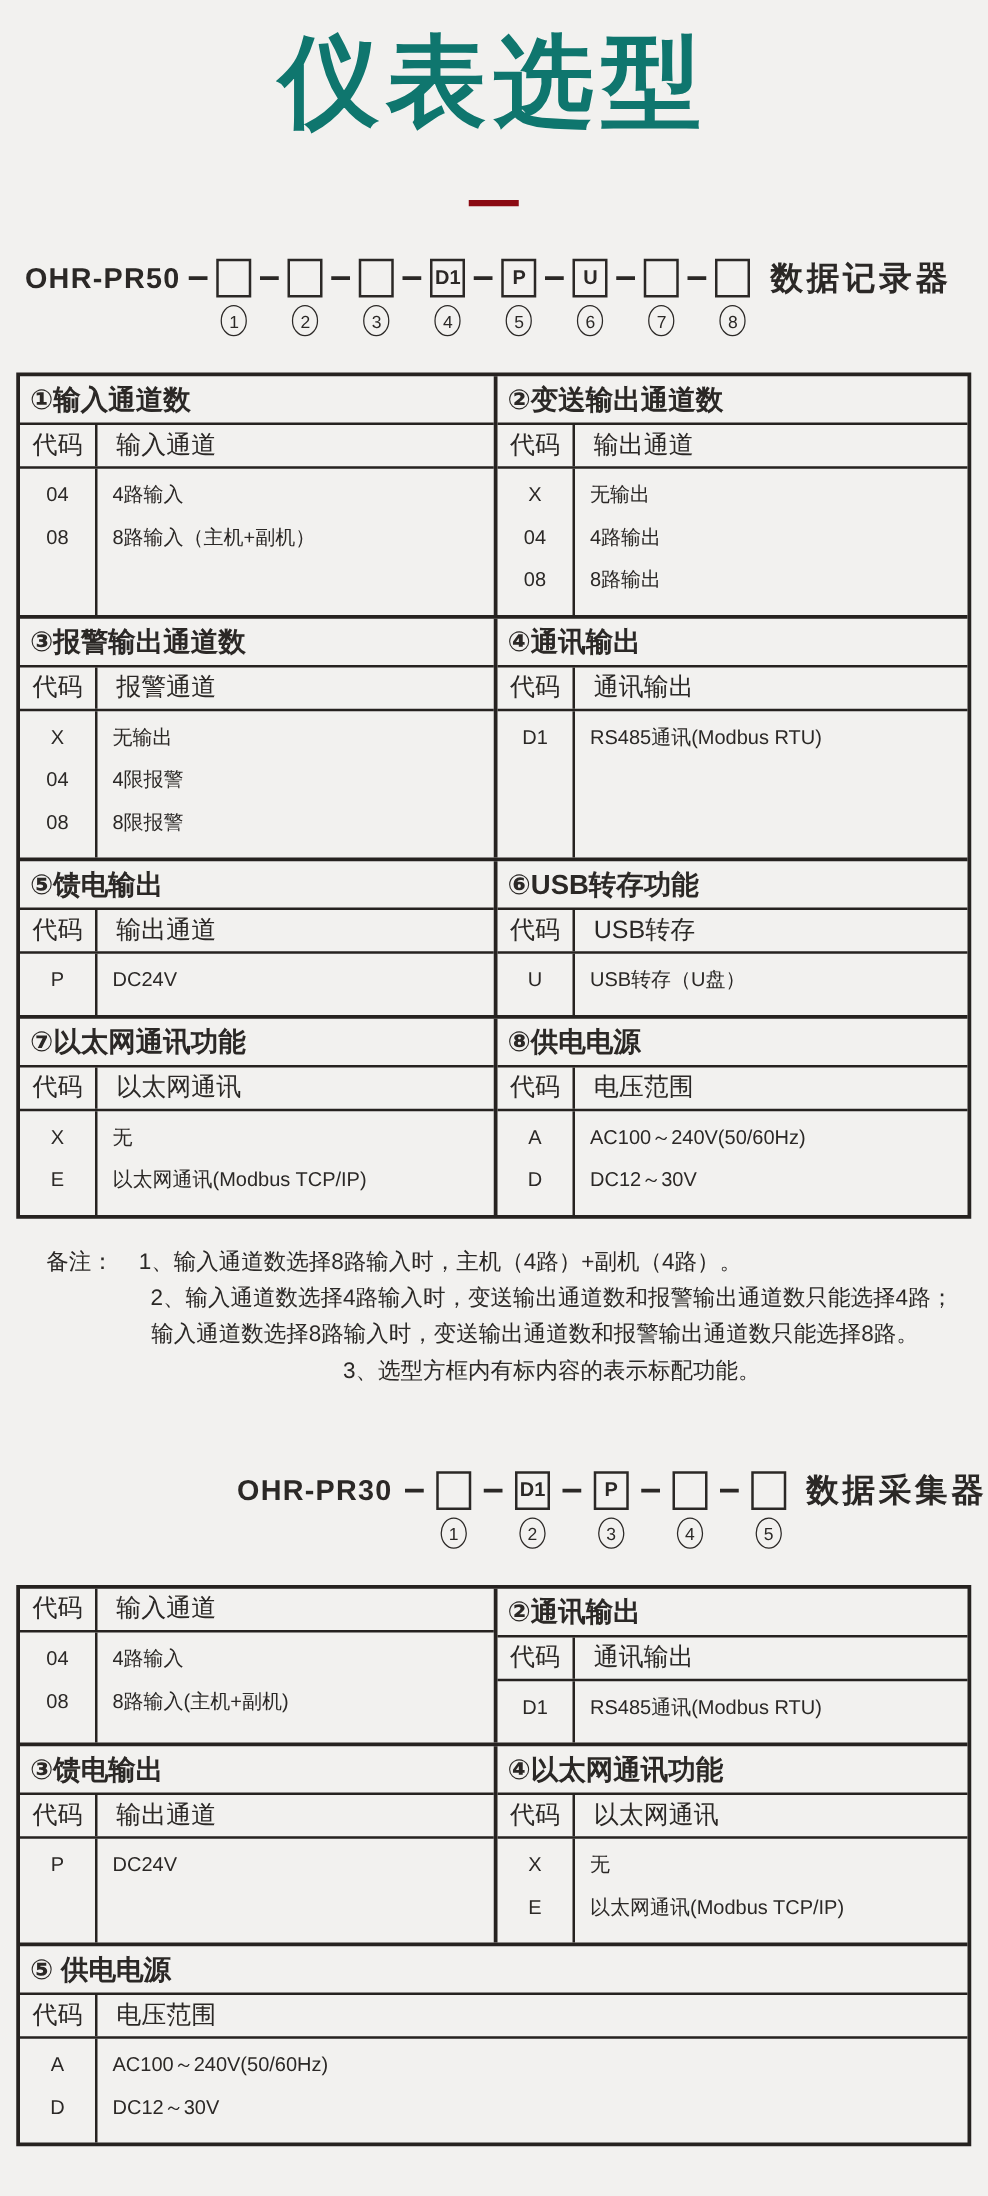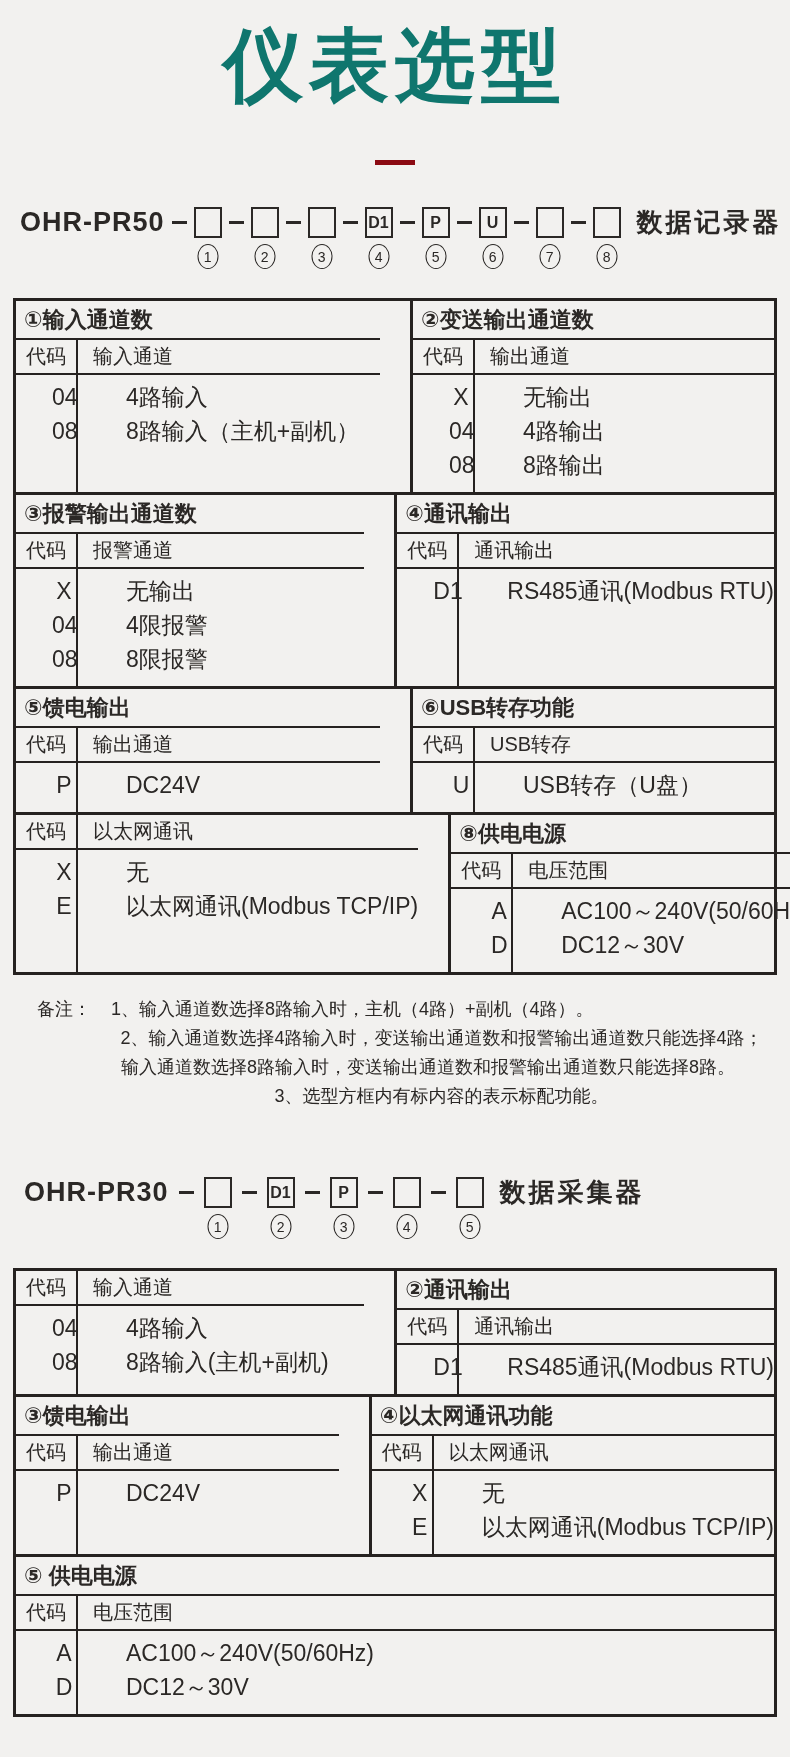--- a/index.html
+++ b/index.html
@@ -23,22 +23,22 @@
   .accent-dash {
     width:40px; height:5px;
     background:#8b0a12;
     margin:44px auto 0;
   }
   
   .model-line {
     display:flex; align-items:center;
     margin:40px 0 58px 20px;
   }
-  .model-line.second { margin-top:64px; margin-left:24px; }
-  .model-prefix { font-size:27px; font-weight:bold; letter-spacing:1px; white-space:nowrap; }
+  .model-line.second { margin-top:64px; margin-left:24px;justify-content:flex-end; }
+  .model-prefix { font-size:23px; font-weight:bold; letter-spacing:1px; white-space:nowrap; }
   .slot { display:flex; align-items:center; }
   .dash { width:15px; height:3px; background:#2b2826; margin:0 7px; flex:none; }
   .model-line.second .dash { margin:0 10px; }
   .boxwrap { position:relative; display:inline-block; }
   .box {
     display:flex; align-items:center; justify-content:center;
     width:28px; height:31px; box-sizing:border-box;
     border:2px solid #2b2826;
     font-size:16px; font-weight:bold;
   }
@@ -46,39 +46,39 @@
     position:absolute; left:50%; transform:translateX(-50%); top:37px;
     width:21px; height:25px; box-sizing:border-box;
     border:1.5px solid #2b2826; border-radius:50%;
     font-size:14px;
     display:flex; align-items:center; justify-content:center;
     background:transparent;
   }
   .model-suffix { font-size:26px; font-weight:bold; margin-left:16px; letter-spacing:3px; white-space:nowrap; }
   
   .sel-table { margin:0 13px; border:3px solid #262220; }
-  .pair { display:grid; grid-template-columns:1fr 1fr; border-top:3px solid #262220;gap:30px; }
+  .pair { display:grid; grid-template-columns:1fr 1fr; border-top:3px solid #262220; }
   .pair:first-child { border-top:none; }
   .half { display:flex; flex-direction:column; }
   .half.right { border-left:3px solid #262220; }
   .full-sec { border-top:3px solid #262220; display:flex; flex-direction:column; }
   .sec-header {
     font-size:22px; font-weight:bold;
     padding:3px 8px; line-height:31px;
     border-bottom:2px solid #262220;
     white-space:nowrap;
   }
   .colhead { display:grid; grid-template-columns:62px 1fr; border-bottom:2px solid #262220; }
   .colhead .c1 { text-align:center; border-right:2px solid #262220; }
   .colhead .c1, .colhead .c2 { font-size:20px; line-height:33px; }
   .colhead .c2 { padding-left:15px; }
   .secbody { flex:1; display:grid; grid-template-columns:62px 1fr; }
   .secbody .codes { border-right:2px solid #262220; text-align:center; padding:5px 0 10px; }
   .secbody .descs { padding:5px 0 10px 12px; }
-  .cellline { font-size:23px; line-height:34px; white-space:nowrap;padding-left:36px; }
+  .cellline { font-size:16px; line-height:34px; white-space:nowrap; }
   
   .notes { margin:20px 0 0 37px; font-size:18px; }
   .notes .nrow { line-height:29px; display:flex; white-space:nowrap;gap:20px; }
   .ind1 { padding-left:56px;justify-content:center; }
   .ind2 { padding-left:84px; }
 </style>
 </head>
 <body>
 
 <div class="page-title">仪表选型</div>
@@ -250,20 +250,21 @@
         </div>
         <div class="descs">
           <div class="cellline">USB转存（U盘）</div>
         </div>
       </div>
     </div>
   </div>
 
   <div class="pair">
     <div class="half">
+      <div class="sec-header">⑦以太网通讯功能</div>
       <div class="colhead">
         <div class="c1">代码</div>
         <div class="c2">以太网通讯</div>
       </div>
       <div class="secbody">
         <div class="codes">
           <div class="cellline">X</div>
           <div class="cellline">E</div>
         </div>
         <div class="descs">

